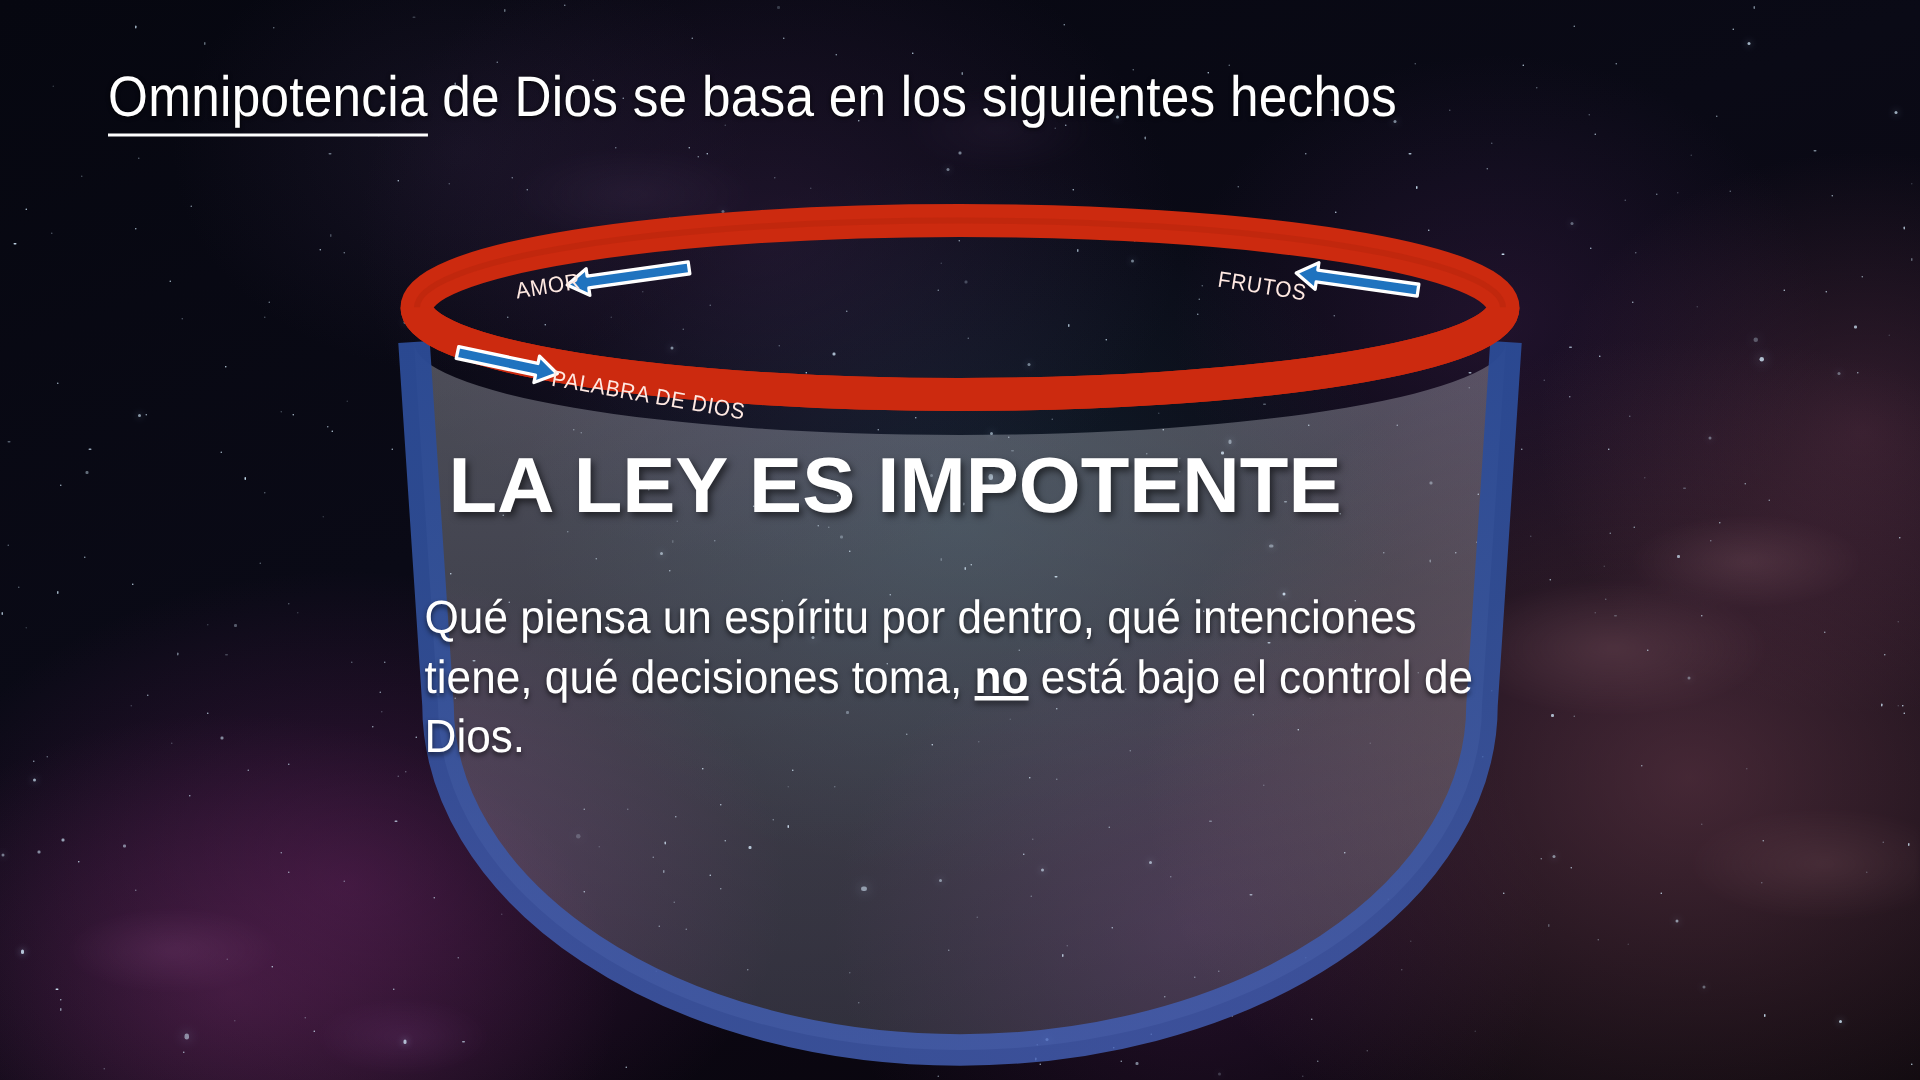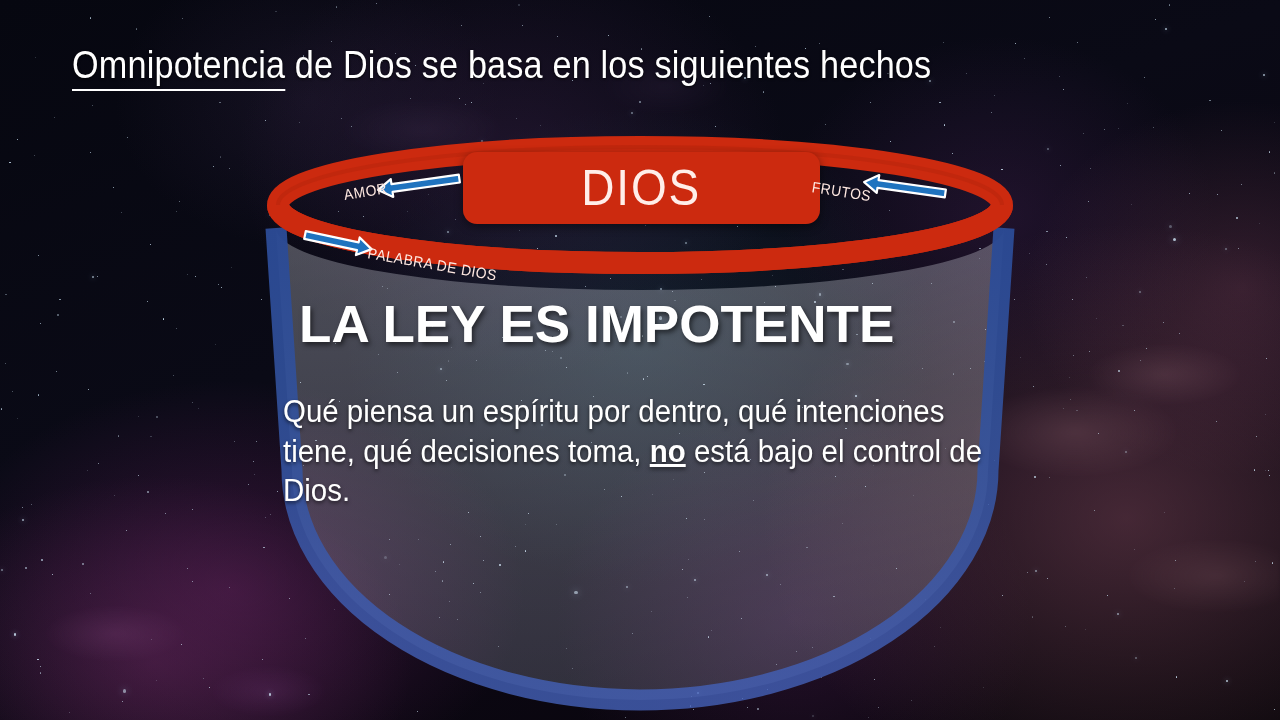--- a/index.html
+++ b/index.html
@@ -672,23 +672,20 @@
 
   <div class="ring-wrap">
     <svg width="1280" height="720" viewBox="0 0 1280 720">
 
       <ellipse cx="640" cy="205" rx="362" ry="58" fill="none" stroke="#cc2a0f" stroke-width="22"></ellipse>
 
       <path d="M 278 205 A 362 58 0 0 1 1002 205" fill="none" stroke="#b8240c" stroke-width="4" opacity="0.55"></path>
     </svg>
   </div>
 
-  <div class="dios-box">
-    <span class="dios-text">DIOS</span>
-  </div>
 
   <div class="ring-wrap">
     <svg width="1280" height="720" viewBox="0 0 1280 720">
       <path d="M 278 205 A 362 58 0 0 0 1002 205" fill="none" stroke="#cc2a0f" stroke-width="22"></path>
     </svg>
   </div>
 
   <div class="ring-wrap">
     <svg width="1280" height="720" viewBox="0 0 1280 720">
 

